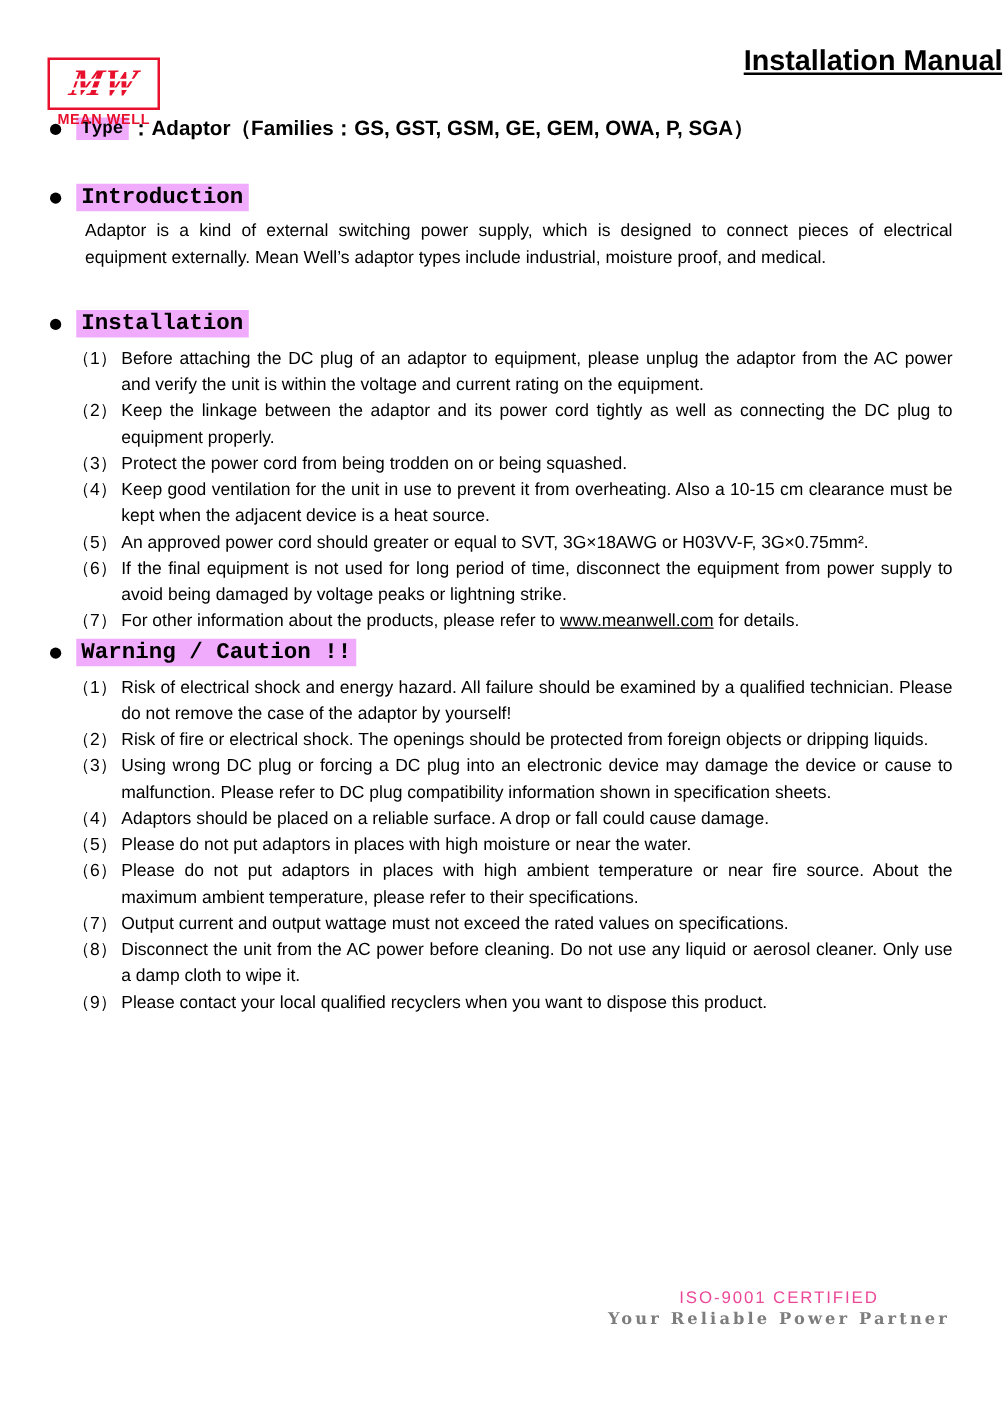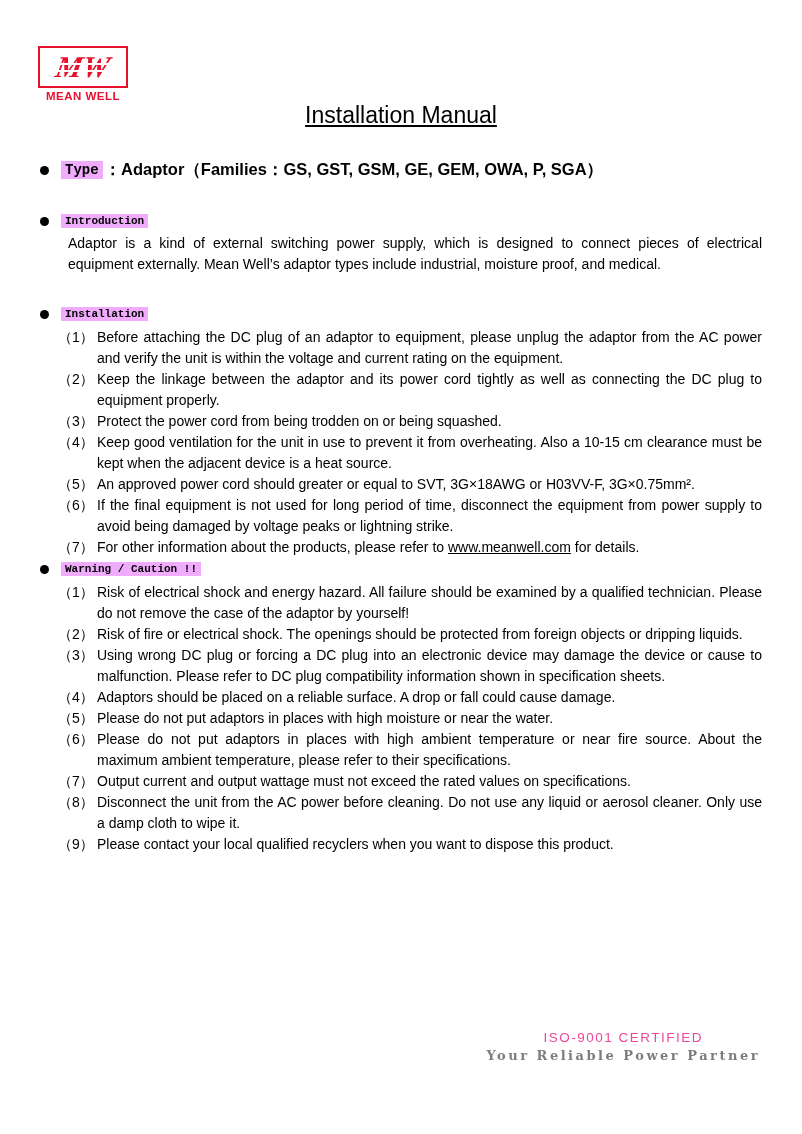--- a/index.html
+++ b/index.html
@@ -40,42 +40,42 @@
     height: 2px; background: #ffffff;
   }
   .logo-brand {
     margin-top: 2px; text-align: center;
     color: #e8112d; font-weight: bold; font-size: 11.5px;
     letter-spacing: 0.5px; white-space: nowrap;
   }
 
   
   .title {
-    margin: 0; padding-top: 102px;
-    text-align: center;
-    font-size: 23px; font-weight: normal;
+    margin: 0; padding-top: 35px;
+    text-align: right;
+    font-size: 23px; font-weight: bold;
     text-decoration: underline;
   }
 
   
   .bullet {
     width: 9px; height: 9px; background: #000; border-radius: 50%;
     flex: 0 0 auto; margin-right: 12px;
   }
   .type-row { margin: 30px 40px 0 40px; display: flex; align-items: center; }
   .hl { background: #f0abfc; padding: 1px 4px; font-weight: bold; font-family: Liberation Mono, monospace; }
   .type-label { font-size: 14px; }
   .type-colon, .type-value { font-weight: bold; font-size: 16.5px; }
   .type-colon { margin-left: 2px; }
 
   .sec-head { display: flex; align-items: center; margin-left: 40px; margin-right: 40px; }
   .sec-head.intro { margin-top: 33px; }
   .sec-head.install { margin-top: 32px; }
   .sec-head.warning { margin-top: 4px; }
-  .sec-head .hl { font-size: 11px; }
+  .sec-head .hl { font-size: 18px; }
 
   .intro-body {
     margin: 5px 40px 0 68px;
     line-height: 21px;
     text-align: justify;
   }
 
   .items { margin: 6px 40px 0 58px; }
   .item {
     position: relative;

